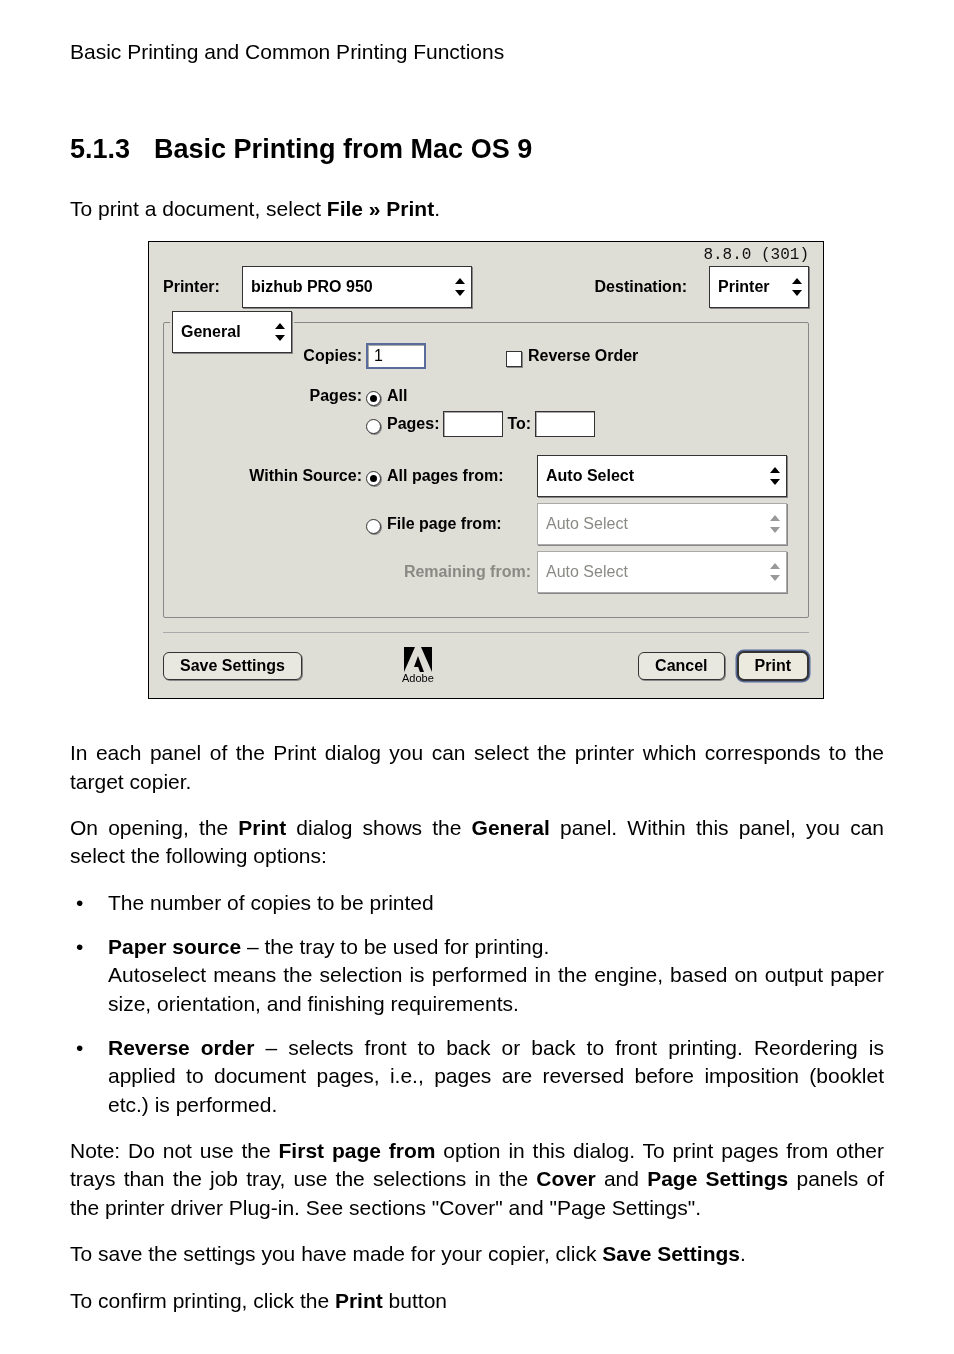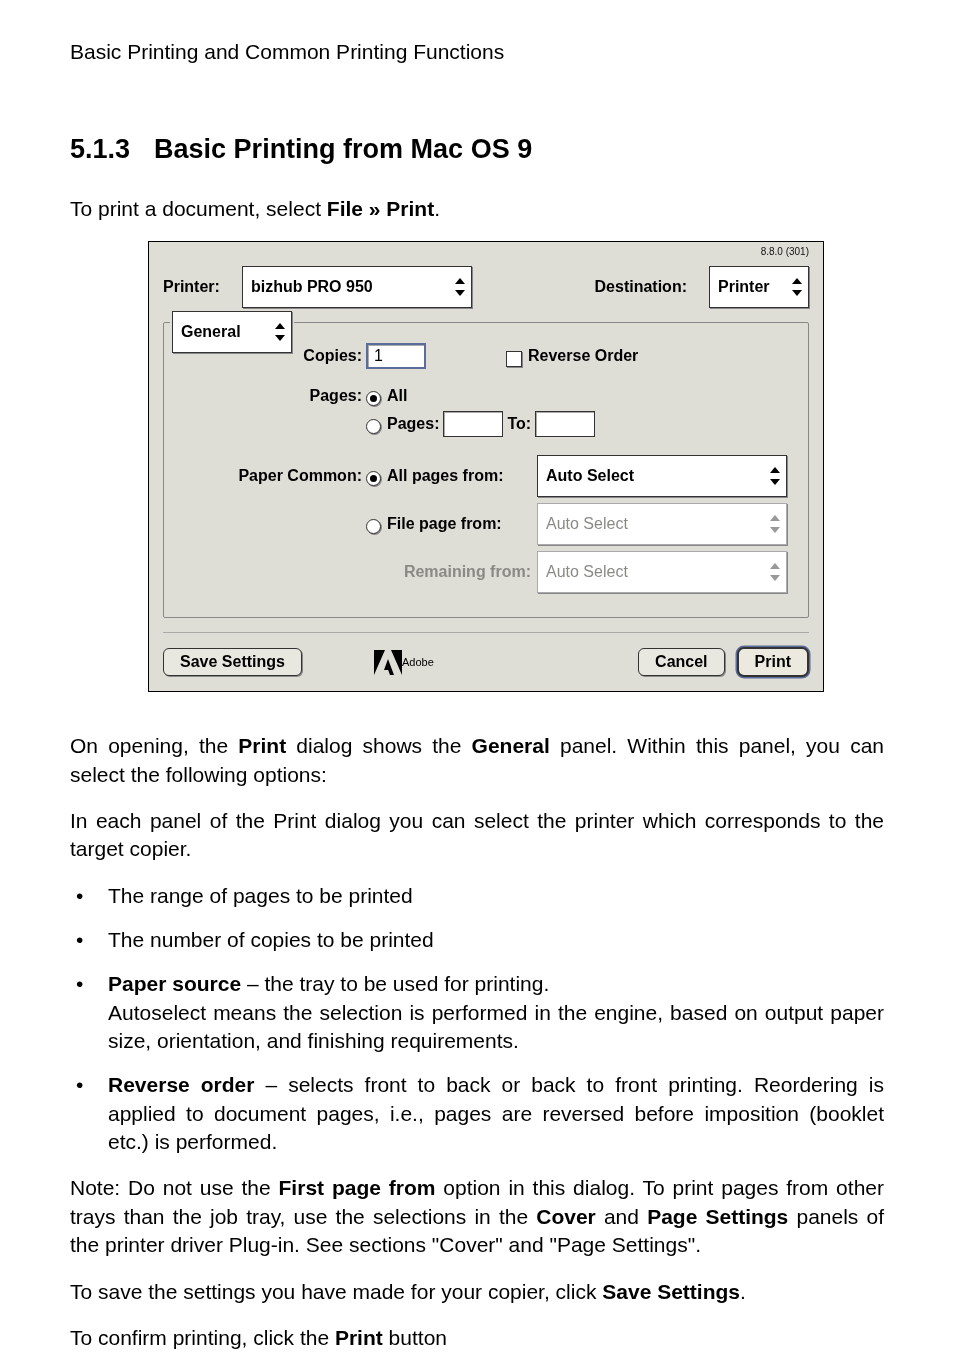--- a/index.html
+++ b/index.html
@@ -63,22 +63,22 @@
     font-family: "Helvetica", Arial, sans-serif;
     font-size: 16px;
     color: #000;
   }
   .dialog-inner {
     padding: 8px 14px 14px 14px;
     position: relative;
   }
   .version {
     position: absolute; right: 14px; top: 4px;
-    font-size: 10px; color: #111;
-    font-family: Liberation Sans, sans-serif;
+    font-size: 16px; color: #111;
+    font-family: Liberation Mono, monospace;
   }
   .row1 {
     display:flex; align-items:center; gap:22px; margin-top: 16px;
   }
   .lbl { font-weight: bold; }
   .select {
     display:inline-flex; align-items:center; justify-content:space-between;
     background:#ffffff; border:1px solid #333; height:42px; padding:0 4px 0 8px;
     box-shadow: 1px 1px 0 #888;
   }
@@ -148,22 +148,22 @@
     box-shadow: 1px 1px 0 #888;
     cursor: pointer;
   }
   .btn.default {
     border: 2px solid #333;
     box-shadow: 0 0 0 1.5px #5a6c9a, 1px 1px 0 #888;
     background:#eceade;
     border-radius:7px;
   }
   .adobe {
-    display:flex; align-items:center;
-    margin-left: 72px;
+    display:flex; flex-direction:column; align-items:center;
+    margin-left: 100px;
     font-size: 11px;
   }
   .adobe-logo {
     width:28px;height:25px;position:relative;
   }
   .adobe-logo svg { display:block; }
 
   .page-footer {
     border-top: 1.5px solid #000;
     margin-top: 40px;
@@ -228,21 +228,21 @@
       <div class="fs-row" style="margin-top:2px;">
         <span class="fs-label"></span>
         <span class="radio"></span>
         <span class="lbl">Pages:</span>
         <input class="text-input ti2" style="margin: 0px 4px;" value="">
         <span class="lbl">To:</span>
         <input class="text-input ti3" style="margin-left: 4px;" value="">
       </div>
 
       <div class="fs-row" style="margin-top:18px;">
-        <span class="fs-label">Paper Common:</span>
+        <span class="fs-label">Within Source:</span>
         <span class="radio on"></span>
         <span class="lbl" style="width:150px;">All pages from:</span>
         <span class="select select-tray">
           <span class="lbl">Auto Select</span>
           <span class="arrows"></span>
         </span>
       </div>
       <div class="fs-row">
         <span class="fs-label"></span>
         <span class="radio"></span>
@@ -273,28 +273,27 @@
         </div>
         <span>Adobe</span>
       </div>
       <span style="flex:1"></span>
       <button class="btn" style="margin-right:12px;">Cancel</button>
       <button class="btn default">Print</button>
     </div>
   </div>
 </div>
 
+<div class="indent body-text justify">In each panel of the Print dialog you can select the printer which corresponds to the target copier.</div>
+
 <div class="indent body-text justify">
   <span>On opening, the </span><span class="b">Print</span><span> dialog shows the </span><span class="b">General</span><span> panel. Within this panel, you can select the following options:</span>
 </div>
 
-<div class="indent body-text justify">In each panel of the Print dialog you can select the printer which corresponds to the target copier.</div>
-
 <ul class="body-list indent">
-  <li><span>The range of pages to be printed</span></li>
   <li><span>The number of copies to be printed</span></li>
   <li><span class="b">Paper source</span><span style="white-space:pre-line;"> – the tray to be used for printing.
 Autoselect means the selection is performed in the engine, based on output paper size, orientation, and finishing requirements.</span></li>
   <li><span class="b">Reverse order</span><span> – selects front to back or back to front printing. Reordering is applied to document pages, i.e., pages are reversed before imposition (booklet etc.) is performed.</span></li>
 </ul>
 
 <div class="indent body-text justify">
   <span>Note: Do not use the </span><span class="b">First page from</span><span> option in this dialog. To print pages from other trays than the job tray, use the selections in the </span><span class="b">Cover</span><span> and </span><span class="b">Page Settings</span><span> panels of the printer driver Plug-in. See sections "Cover" and "Page Settings".</span>
 </div>
 

